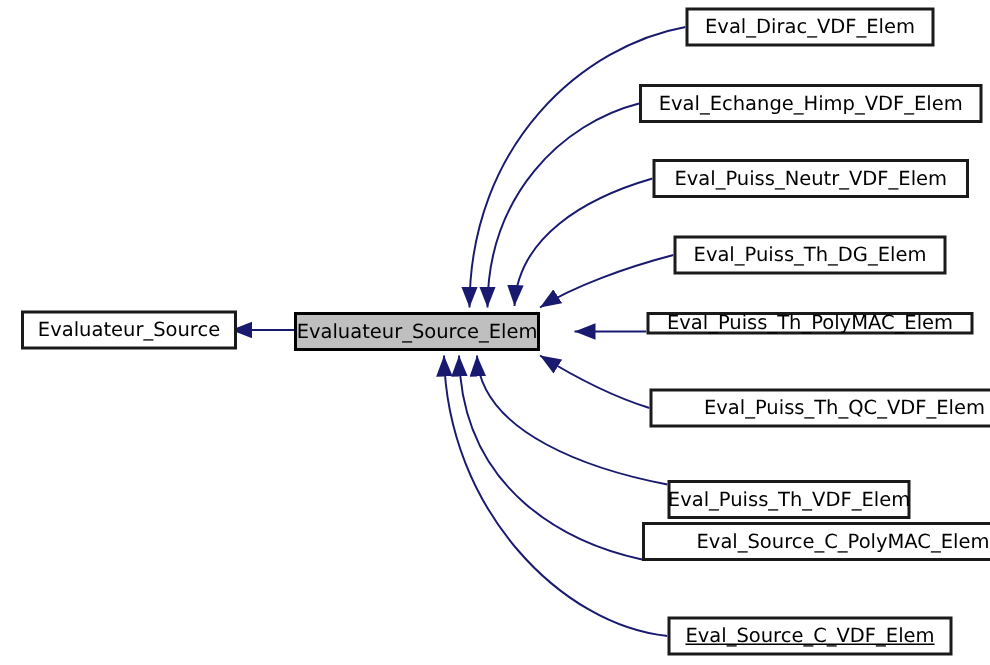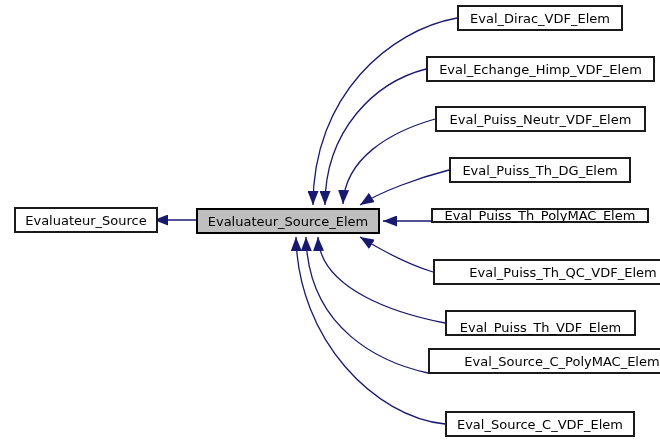--- a/index.html
+++ b/index.html
@@ -62,44 +62,44 @@
         <path d="M 433,272 C 407,264 381,250 360,237" fill="none" stroke="#191970" stroke-width="1.3" marker-end="url(#arrowhead)"></path>
         <path d="M 445,323 C 398,314 320,290 318,237" fill="none" stroke="#191970" stroke-width="1.3" marker-end="url(#arrowhead)"></path>
         <path d="M 428,373 C 382,363 308,330 306,237" fill="none" stroke="#191970" stroke-width="1.3" marker-end="url(#arrowhead)"></path>
         <path d="M 445,424 C 375,417 298,340 296,237" fill="none" stroke="#191970" stroke-width="1.3" marker-end="url(#arrowhead)"></path>
       </g>
   </svg>
   <div>
       <div class="node" style="left: 4px; top: 207px; width: 144px; height: 26px; margin-left: 10px;">
         <span>Evaluateur_Source</span>
       </div>
-      <div class="node selected" style="left: 196px; top: 208px; width: 184px; height: 26px;">
+      <div class="node selected" style="left: 196px; top: 208px; width: 164px; height: 26px;">
         <span>Evaluateur_Source_Elem</span>
       </div>
       <div class="node" style="left: 457px; top: 5px; width: 166px; height: 26px;">
         <span>Eval_Dirac_VDF_Elem</span>
       </div>
       <div class="node" style="left: 426px; top: 56px; width: 229px; height: 26px;">
         <span>Eval_Echange_Himp_VDF_Elem</span>
       </div>
       <div class="node" style="left: 435px; top: 106px; width: 211px; height: 26px;">
         <span>Eval_Puiss_Neutr_VDF_Elem</span>
       </div>
       <div class="node" style="left: 449px; top: 157px; width: 182px; height: 26px;">
         <span>Eval_Puiss_Th_DG_Elem</span>
       </div>
       <div class="node" style="left: 431px; top: 208px; width: 218px; height: 15px;">
         <span>Eval_Puiss_Th_PolyMAC_Elem</span>
       </div>
       <div class="node" style="left: 433px; top: 259px; width: 260px; height: 26px;">
         <span>Eval_Puiss_Th_QC_VDF_Elem</span>
       </div>
-      <div class="node" style="left: 445px; top: 310px; width: 191px; height: 26px; align-items: flex-end;">
+      <div class="node" style="left: 445px; top: 320px; width: 162px; height: 26px;">
         <span>Eval_Puiss_Th_VDF_Elem</span>
       </div>
       <div class="node" style="left: 428px; top: 348px; width: 268px; height: 26px;">
         <span>Eval_Source_C_PolyMAC_Elem</span>
       </div>
-      <div class="node" style="left: 445px; top: 411px; width: 190px; height: 26px;">
+      <div class="node" style="left: 445px; top: 411px; width: 190px; height: 26px; text-decoration: underline;">
         <span>Eval_Source_C_VDF_Elem</span>
       </div>
     </div>
 </div>
 
 </body></html>

